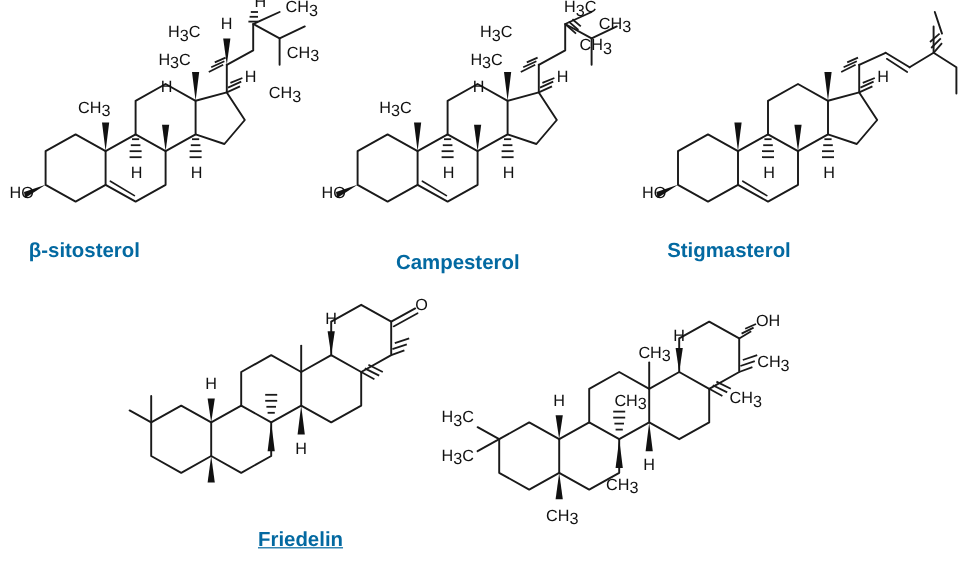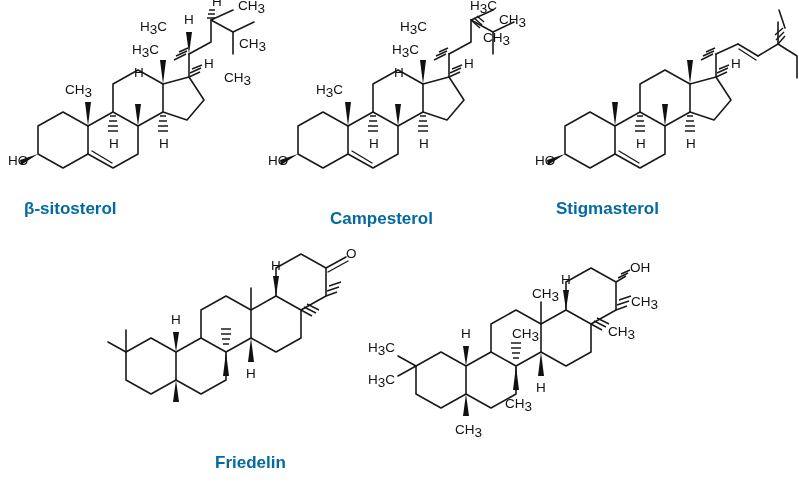--- a/index.html
+++ b/index.html
@@ -296,21 +296,21 @@
         </g>
       </g>
       <g>
         <text class="atom" x="238" y="6">O</text>
         <text class="atom" x="63" y="72">H</text>
         <text class="atom" x="163" y="18">H</text>
         <text class="atom" x="138" y="126">H</text>
       </g>
     </svg>
   </div>
-  <div class="caption" style="left:215px;top:453px;">Friedelin</div>
+  <div class="caption" style="left:215px;top:440px;text-decoration:underline;">Friedelin</div>
 
   <div class="struct" style="left:368px;top:266px;">
     <svg width="330" height="185" viewBox="0 0 330 185">
       <g>
         <path class="bond" d="M 48,100 L 48,128 L 73,142 L 98,128 L 98,100 L 73,86 Z"></path>
         <path class="bond" d="M 48,100 L 30,90"></path>
         <path class="bond" d="M 48,100 L 30,110"></path>
         <path class="bond" d="M 98,100 L 123,86 L 148,100 L 148,128 L 123,142 L 98,128"></path>
         <path class="bond" d="M 123,86 L 123,58 L 148,44 L 173,58 L 173,86 L 148,100"></path>
         <path class="bond" d="M 173,58 L 198,44 L 223,58 L 223,86 L 198,100 L 173,86"></path>

